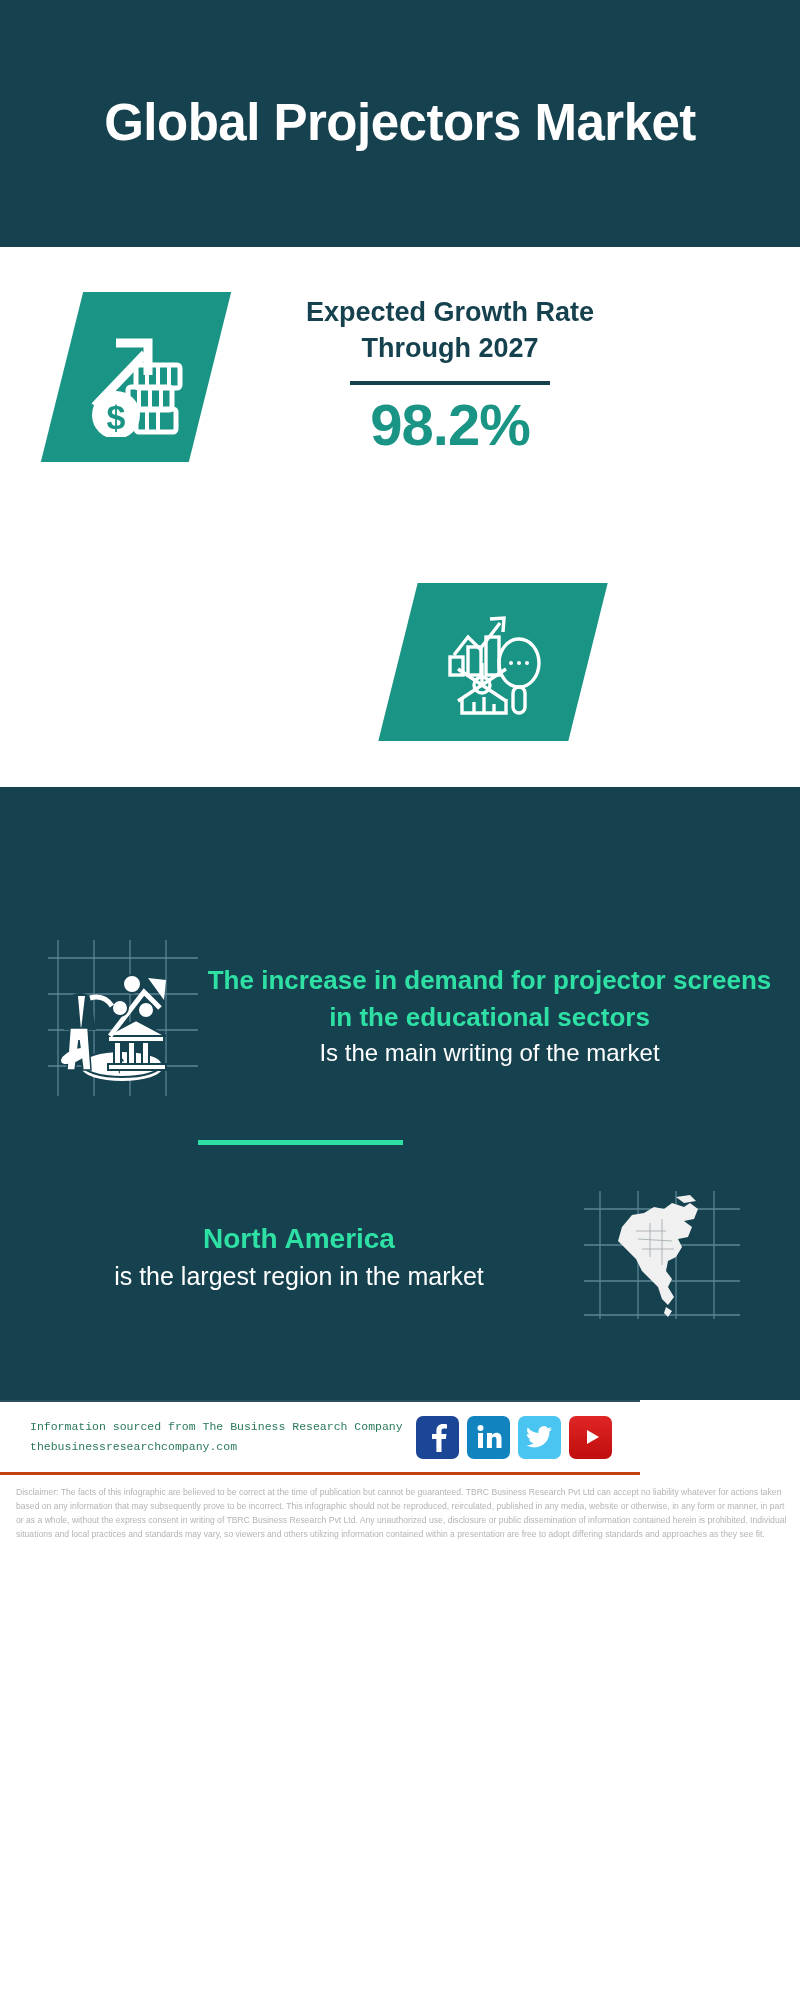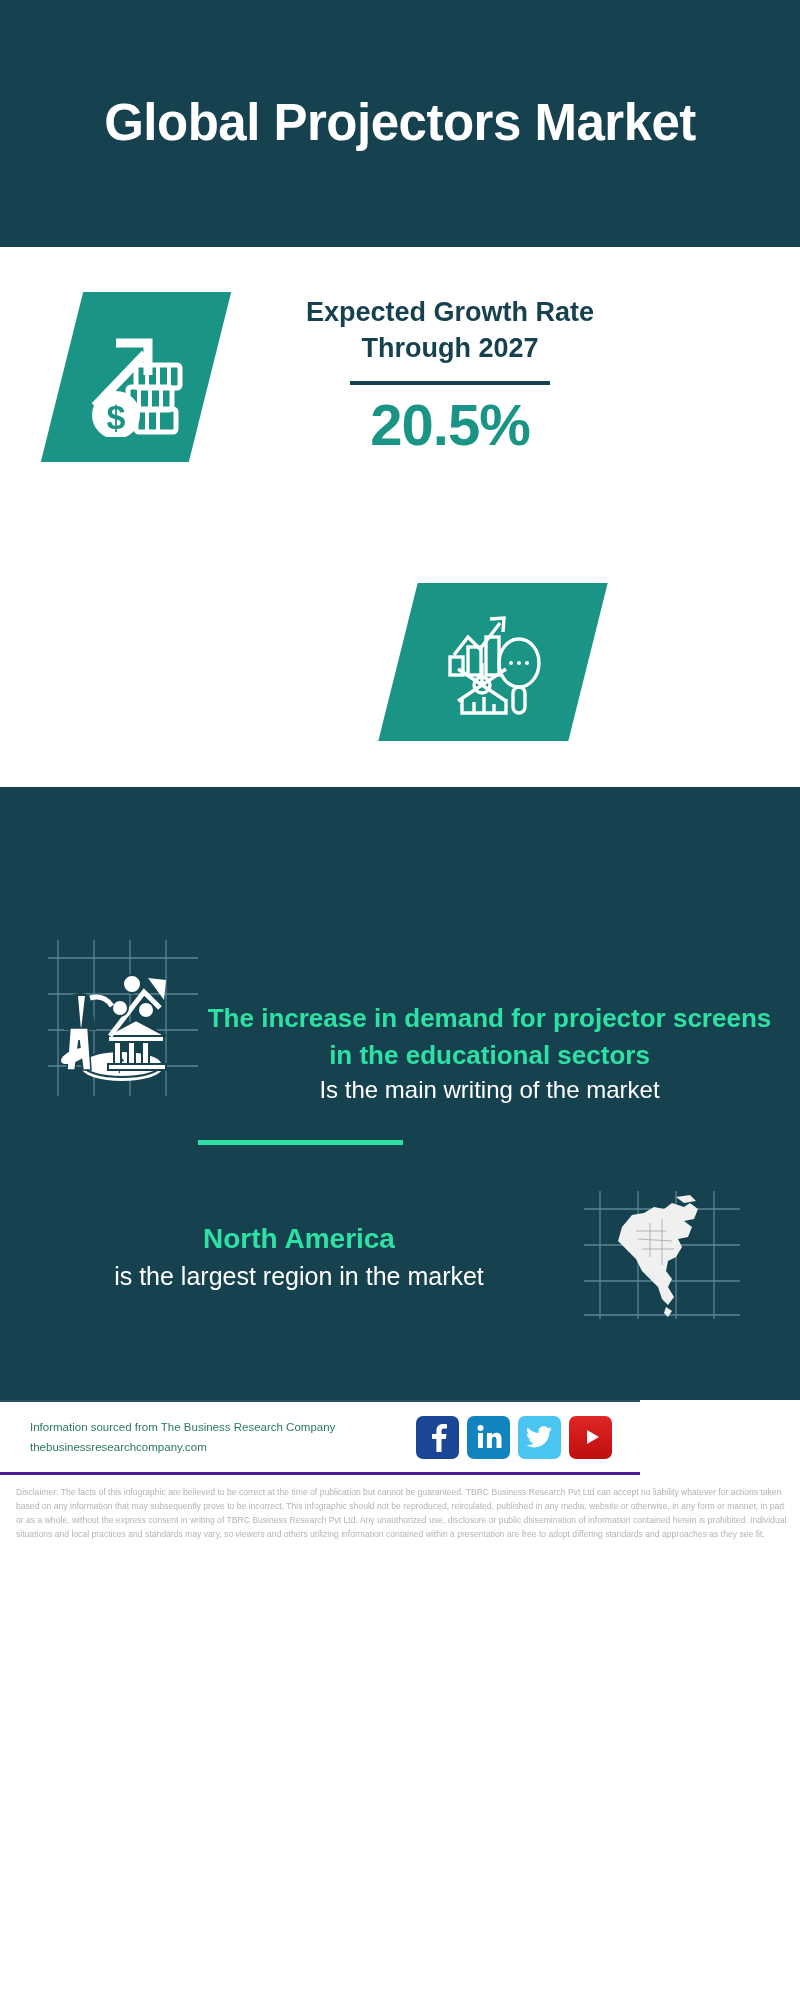--- a/index.html
+++ b/index.html
@@ -104,21 +104,21 @@
     width: 800px;
     height: 110px;
     display: block;
   }
 
   .driver {
     position: absolute;
     top: 137px; left: 0;
     width: 800px;
     display: flex;
-    align-items: flex-end;
+    align-items: center;
   }
   .grid-illus {
     width: 155px;
     flex: 0 0 155px;
     margin-left: 48px;
     margin-top: 4px;
   }
   .driver-text {
     flex: 1;
     padding: 0 28px 0 4px;
@@ -179,23 +179,24 @@
   }
 
   
   .footer {
     position: absolute;
     top: 1400px; left: 0;
     width: 640px;
     height: 75px;
     background: #ffffff;
     border-top: 2px solid #2b4f5e;
-    border-bottom: 3px solid #4c1d95;
-    display: flex;
-    align-items: center;
+    border-bottom: 3px solid #c2410c;
+    display: flex;
+    align-items: center;
+    font-family: Liberation Mono, monospace;
   }
   .source {
     margin-left: 30px;
     color: #2b7a5a;
     font-size: 11.5px;
     line-height: 1.75;
   }
   .socials {
     margin-left: auto;
     margin-right: 28px;
@@ -260,21 +261,21 @@
 
           <circle cx="36" cy="98" r="24" fill="#fff"></circle>
           <text x="36" y="112" font-family="Liberation Sans, sans-serif" font-size="34" font-weight="bold" fill="#1a9484" text-anchor="middle">$</text>
         </svg>
       </div>
     </div>
 
     <div class="row-text block1">
       <div class="stat-label">Expected Growth Rate Through 2027</div>
       <div class="rule-dark"></div>
-      <div class="stat-value">20.5%</div>
+      <div class="stat-value">98.2%</div>
     </div>
 
 
     <div class="para badge2">
       <div class="inner">
         <svg width="118" height="118" viewBox="0 0 118 118" fill="none" stroke="#fff" stroke-width="3.4">
 
           <polyline points="20,52 34,34 46,46 66,20" fill="none"></polyline>
           <polyline points="56,16 70,15 69,29" fill="none"></polyline>
 

